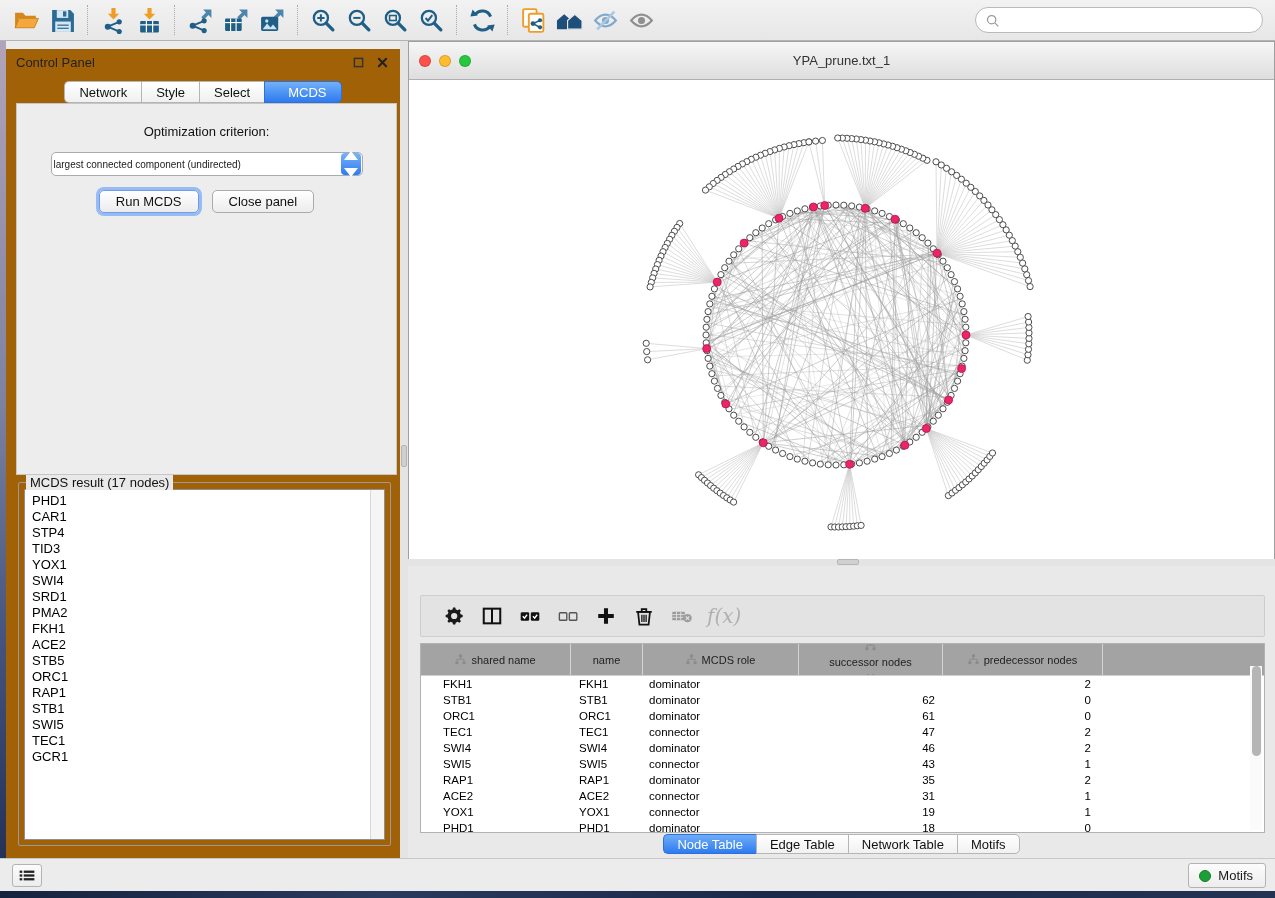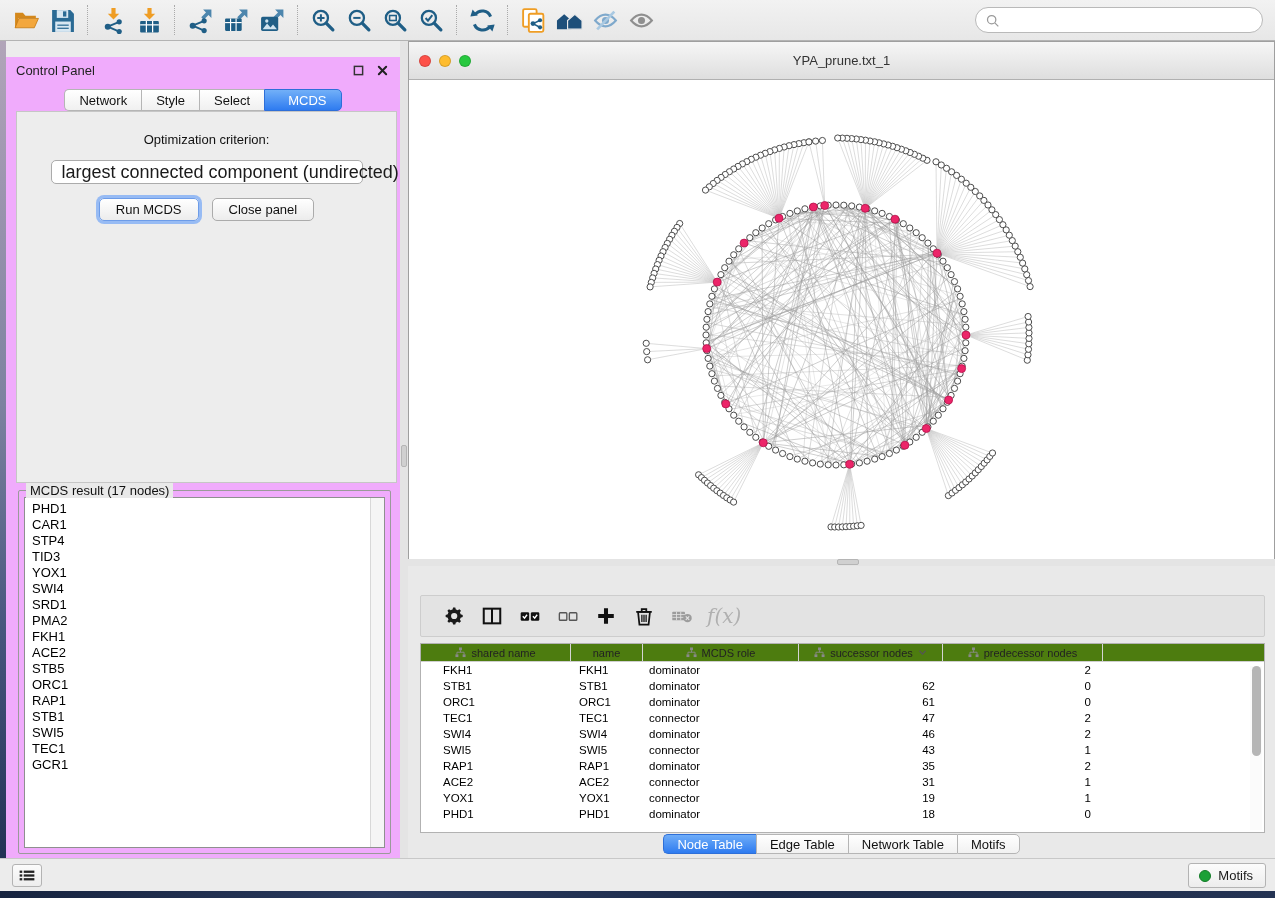--- a/index.html
+++ b/index.html
@@ -18,39 +18,39 @@
     display:flex; align-items:center; padding-left:8px; }
   .tb-icon { width:36px; height:34px; display:flex; align-items:center; justify-content:center; cursor:pointer; }
   .tb-icon svg { width:27px; height:27px; }
   .tb-sep { width:1px; height:30px; margin:0 7px; border-left:1px dotted #aaa; }
   .tb-search { margin-left:auto; margin-right:12px; width:288px; height:26px; background:#fff;
     border:1px solid #b9b9b9; border-radius:13px; display:flex; align-items:center; padding:0 9px; }
   .tb-search svg { width:15px; height:15px; flex:0 0 auto; }
   .tb-search input { border:0; outline:0; background:transparent; flex:1; font:13px "Liberation Sans",sans-serif; margin-left:5px; }
 
   
-  .cpanel { position:absolute; left:6px; top:57px; width:394px; height:817px; background:#f0abfc; }
+  .cpanel { position:absolute; left:6px; top:49px; width:394px; height:817px; background:#a16207; }
   .panel-head { height:26px; display:flex; align-items:center; padding:0 10px; font-size:13px; color:#222; }
   .panel-head .sp { flex:1; }
   .mini-btn { width:16px; height:16px; display:flex; align-items:center; justify-content:center; margin-left:8px; cursor:pointer; }
   .mini-btn svg { width:11px; height:11px; }
 
   .ctab-row { display:flex; justify-content:center; margin-top:6px; }
   .ctab { height:22px; padding:0 14px; background:linear-gradient(#ffffff,#f0f0f0); border:1px solid #b5b5b5;
     border-right:none; font-size:13px; display:flex; align-items:center; cursor:pointer; color:#111; }
   .ctab:first-child { border-radius:5px 0 0 5px; }
   .ctab:last-child { border-right:1px solid #b5b5b5; border-radius:0 5px 5px 0;padding-left:23px; }
   .ctab.active { background:linear-gradient(#72b0f8,#2e7bf0); color:#fff; border-color:#2e6fd8; }
 
   .cbody { position:absolute; left:10px; top:54px; width:381px; height:372px;
     background:#ededed; border:1px solid #c6c6c6; border-radius:0; }
   .opt-label { text-align:center; margin-top:20px; font-size:13px; color:#111; }
   .dropdown { position:relative; margin:13px auto 0 auto; width:312px; height:24px; background:#fff;
     border:1px solid #ababab; border-radius:5px; display:flex; align-items:center; cursor:pointer; }
-  .dropdown .val { flex:1; font-size:18px; padding-left:10px; white-space:nowrap; }
+  .dropdown .val { flex:1; font-size:10px; padding-left:2px; white-space:nowrap; }
   .dropdown .step { width:20px; height:22px; border-radius:4px; margin-right:1px;
     background:linear-gradient(#7ab2f9,#2e7bf0); display:flex; align-items:center; justify-content:center; }
   .btn-row { display:flex; justify-content:center; gap:13px; margin-top:14px; }
   .mac-btn { height:23px; padding:0 16px; font-size:13px; background:linear-gradient(#ffffff,#ececec);
     border:1px solid #ababab; border-radius:5px; display:flex; align-items:center; cursor:pointer; color:#111; }
   .mac-btn.focused { box-shadow:0 0 0 3px rgba(121,169,246,.75); border-color:#6d9ce8; }
 
   .groupbox { position:absolute; left:12px; top:426px; width:373px; height:371px; }
   .groupbox .gb-border { position:absolute; left:0; top:7px; right:0; bottom:0; border:1px solid #9a9a9a; border-radius:2px; }
   .gb-title { position:absolute; left:8px; top:0; background:#e9e9e9; padding:0 4px; font-size:13px; color:#111; z-index:2; }
@@ -77,21 +77,21 @@
 
   
   .tpanel { position:absolute; left:408px; top:566px; width:867px; height:292px; background:#e9e9e9; }
   .t-toolbar { position:absolute; left:12px; top:29px; width:845px; height:42px; background:#e3e3e3;
     border:1px solid #cdcdcd; border-radius:2px; display:flex; align-items:center; padding-left:14px; }
   .t-toolbar .tt-icon { width:38px; height:34px; display:flex; align-items:center; justify-content:center; cursor:pointer; }
   .t-toolbar .tt-icon svg { width:22px; height:22px; }
   .fx { font:italic 20px "DejaVu Serif", serif; color:#b0b0b0; padding:0 6px; }
 
   .dtable { position:absolute; left:12px; top:77px; width:845px; height:190px; background:#fff; border:1px solid #b2b2b2; }
-  .thead { display:flex; height:18px; background:#4d7c0f; border-bottom:1px solid #cfcfcf; }
+  .thead { display:flex; height:32px; background:#a3a3a3; border-bottom:1px solid #cfcfcf; }
   .th { display:flex; align-items:center; justify-content:center; gap:5px; font-size:11px; color:#222;
     border-right:1px solid #d4d4d4; overflow:hidden; cursor:pointer; }
   .th svg.tree { width:11px; height:11px; }
   .th svg.chev { width:9px; height:7px; }
   .trow { display:flex; height:16px; }
   .td { font-size:11.5px; color:#000; white-space:nowrap; overflow:hidden; line-height:16px; }
   .tscroll { position:absolute; right:2px; top:22px; width:12px; height:164px; background:#fbfbfb; }
   .tscroll .thumb { position:absolute; left:1.5px; top:0; width:9px; height:90px; background:#b5b5b5; border-radius:5px; }
 
   .bottom-tabs { position:absolute; left:0; right:0; top:268px; display:flex; justify-content:center; }
@@ -1080,21 +1080,21 @@
               <g fill="#8a8a8a">
                 <rect x="4.4" y="0.5" width="3.2" height="3"></rect>
                 <rect x="0.5" y="8" width="3.2" height="3"></rect>
                 <rect x="8.3" y="8" width="3.2" height="3"></rect>
               </g>
               <path d="M6 3.5v2.2M2.1 8V5.7h7.8V8" stroke="#8a8a8a" fill="none" stroke-width="1"></path>
             </svg>
           </span>
           <span>MCDS role</span>
         </div>
-        <div class="th" style="width: 144px;">
+        <div class="th" style="width: 144px; flex-direction: column;">
           <span style="display: flex;">
             <svg class="tree" viewBox="0 0 12 12">
               <g fill="#8a8a8a">
                 <rect x="4.4" y="0.5" width="3.2" height="3"></rect>
                 <rect x="0.5" y="8" width="3.2" height="3"></rect>
                 <rect x="8.3" y="8" width="3.2" height="3"></rect>
               </g>
               <path d="M6 3.5v2.2M2.1 8V5.7h7.8V8" stroke="#8a8a8a" fill="none" stroke-width="1"></path>
             </svg>
           </span>

